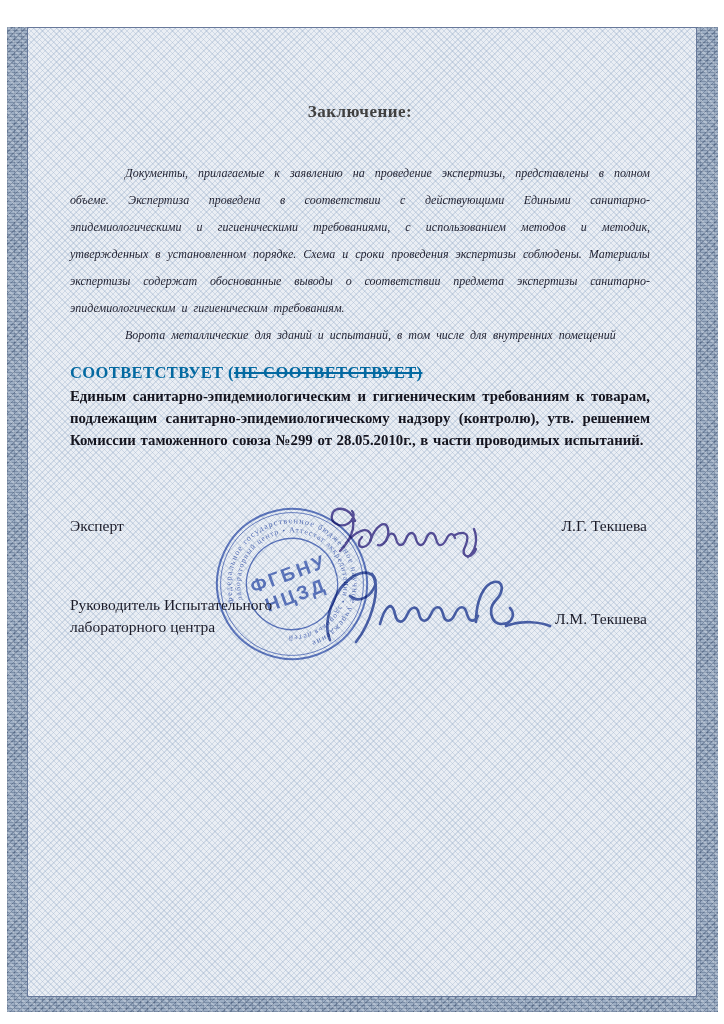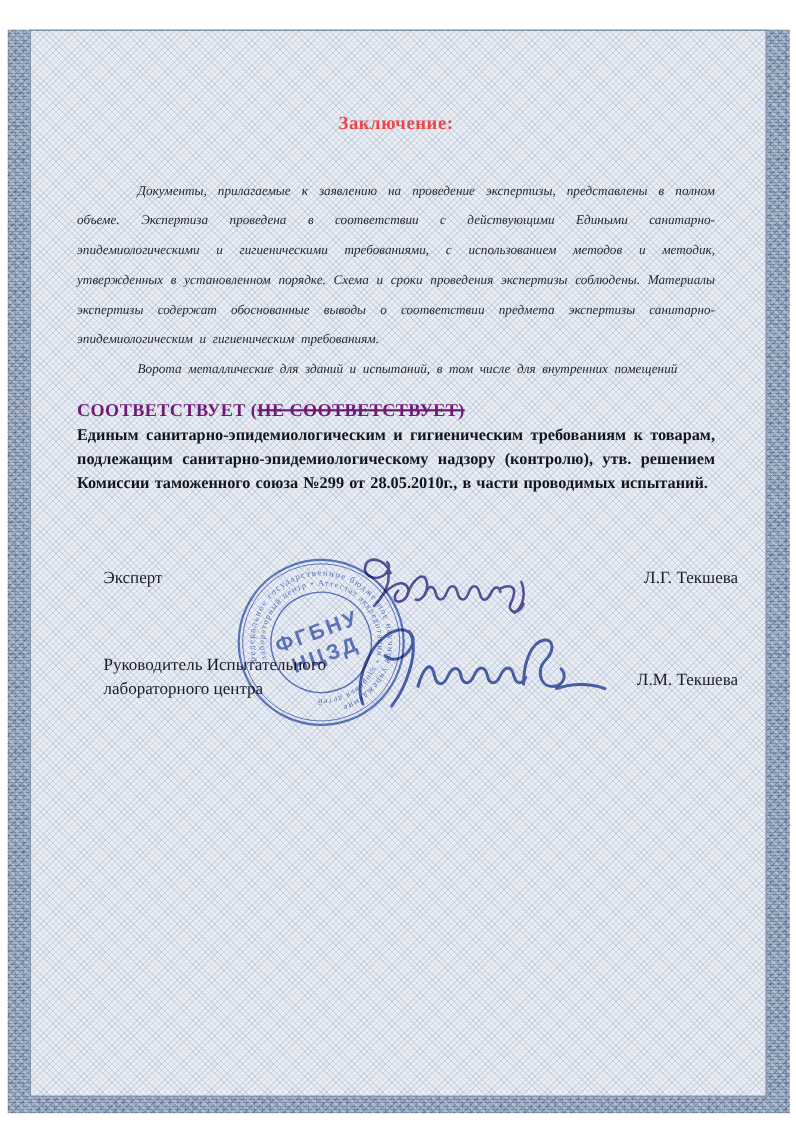--- a/index.html
+++ b/index.html
@@ -21,38 +21,38 @@
   .inner{
     position:absolute;inset:27px;border:1px solid #67789a;
     background:
       repeating-linear-gradient(45deg, rgba(142,166,196,.30) 0 1px, transparent 1px 4px),
       repeating-linear-gradient(-45deg, rgba(142,166,196,.30) 0 1px, transparent 1px 4px),
       #eaeef4;
   }
   .content{position:absolute;left:70px;top:54px;width:580px;}
   .title{
     margin:46px 0 0 0;text-align:center;font-size:17px;font-weight:bold;
-    letter-spacing:.5px;color:#ef4444;line-height:24px;
+    letter-spacing:.5px;color:#404040;line-height:24px;
   }
   .body-par{
     margin:36px 0 0 0;font-style:italic;font-size:12px;line-height:27px;
     text-align:justify;text-indent:55px;word-spacing:3px;
   }
   .body-par.second{margin-top:0;}
   .verdict{
-    margin:14px 0 0 0;font-size:16.5px;font-weight:bold;color:#701a75;
+    margin:14px 0 0 0;font-size:16.5px;font-weight:bold;color:#0369a1;
     letter-spacing:.4px;line-height:20px;
   }
   .struck{text-decoration:line-through;text-decoration-thickness:1.5px;}
   .caption{font-size:11.5px;line-height:13px;color:#23233a;margin-top:1px;}
   .basis{
     margin:2px 0 0 0;font-size:14.8px;font-weight:bold;line-height:22px;
     text-align:justify;color:#14141e;word-spacing:1px;
   }
-  .sig-row{position:absolute;left:70px;width:577px;display:flex;justify-content:space-between;font-size:15.5px;color:#1b1b28;padding-left:24px;}
+  .sig-row{position:absolute;left:70px;width:577px;display:flex;justify-content:space-between;font-size:15.5px;color:#1b1b28;}
   .row-expert{top:517px;}
   .row-head{top:594px;gap:45px;}
   .row-head .role{white-space:pre-line;line-height:22px;}
   .row-head .name{margin-top:16px;margin-left:42px;}
   .stamp{position:absolute;left:213px;top:505px;mix-blend-mode:multiply;opacity:.85;}
   .sig{position:absolute;mix-blend-mode:multiply;}
   .sig1{left:322px;top:497px;opacity:.9;}
   .sig2{left:316px;top:558px;opacity:.9;}
 </style>
 </head>

